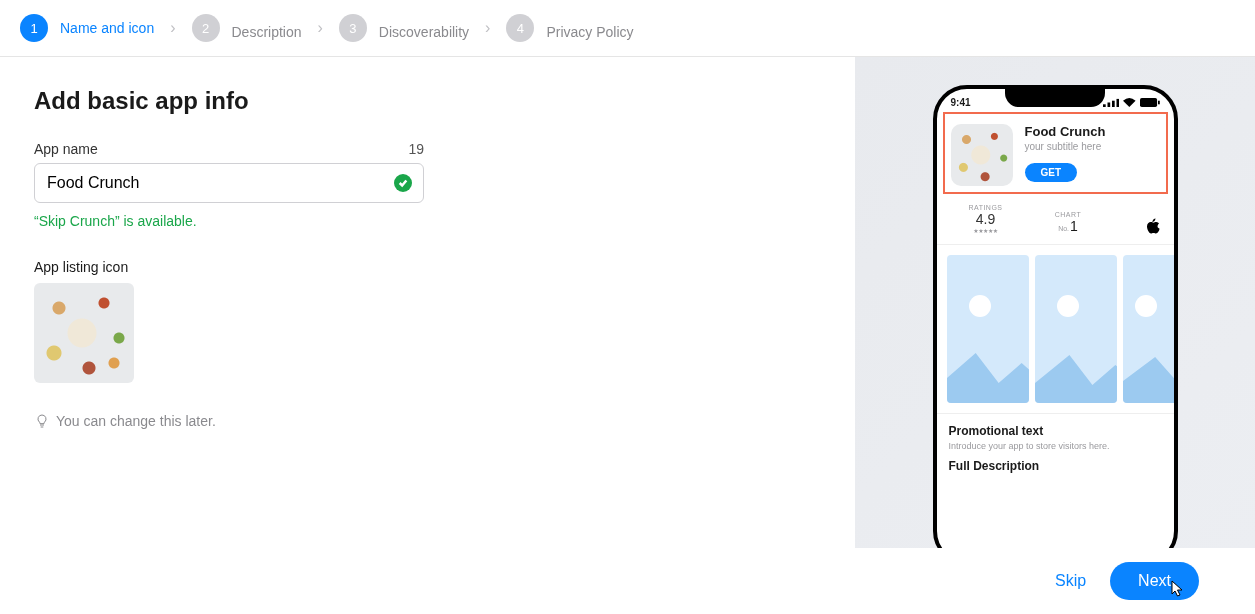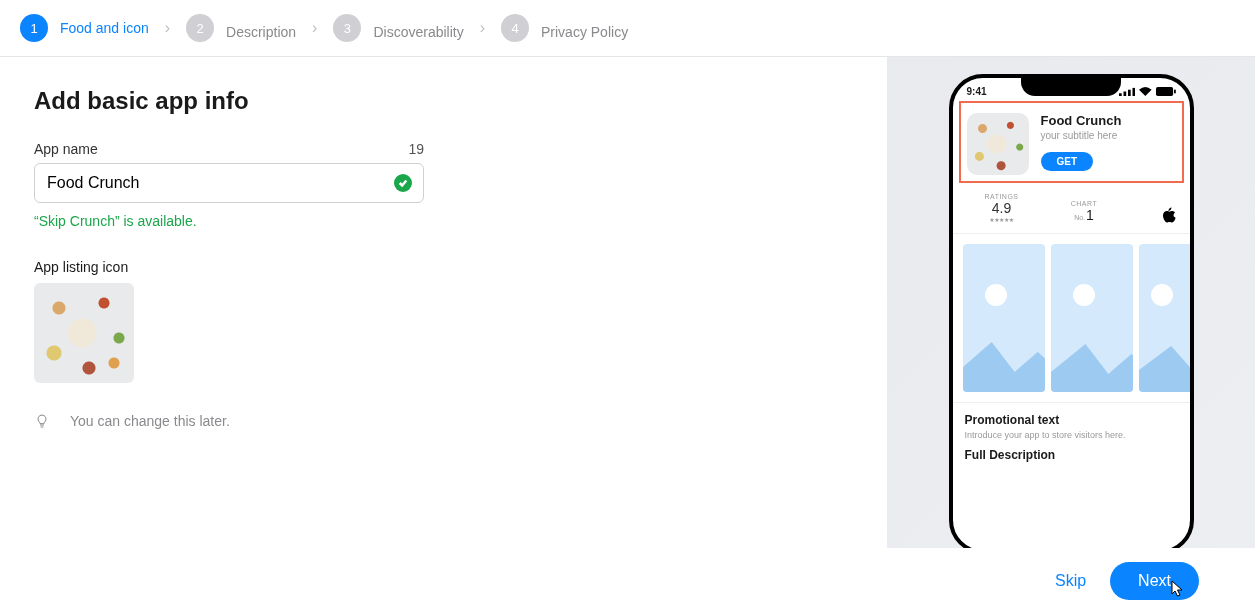--- a/index.html
+++ b/index.html
@@ -129,32 +129,31 @@
         radial-gradient(circle at 70% 20%, #c05030 0 5px, transparent 6px),
         radial-gradient(circle at 85% 55%, #7aa84a 0 5px, transparent 6px),
         radial-gradient(circle at 20% 70%, #e0c870 0 7px, transparent 8px),
         radial-gradient(circle at 55% 85%, #b0543c 0 6px, transparent 7px),
         radial-gradient(circle at 48% 50%, #f0e8d8 0 14px, transparent 15px),
         radial-gradient(circle at 80% 80%, #e0a050 0 5px, transparent 6px);
     }
     .hint-row {
       display: flex;
       align-items: center;
-      gap: 20px;
+      gap: 6px;
       color: #8a8a8e;
       font-size: 14px;
     }
     .hint-row svg { width: 16px; height: 16px; stroke: #8a8a8e; fill: none; stroke-width: 1.5; }
     .right {
-      width: 368px;
+      width: 400px;
       background: linear-gradient(135deg, #e8eaee 0%, #eceef2 100%);
       display: flex;
       justify-content: center;
       padding: 28px 0 0;
-      align-items: flex-end;
     }
     .phone {
       width: 245px;
       height: 480px;
       background: #fff;
       border-radius: 34px;
       border: 4px solid #000;
       overflow: hidden;
       position: relative;
     }
@@ -303,21 +302,21 @@
       pointer-events: none;
       z-index: 100;
     }
   </style>
 </head>
 <body>
 
 <div class="header">
   <div class="step">
     <div class="step-num active">1</div>
-    <div class="step-label active">Food and icon</div>
+    <div class="step-label active">Name and icon</div>
   </div>
   <span class="chevron">›</span>
   <div class="step">
     <div class="step-num inactive">2</div>
     <div class="step-label inactive">Description</div>
   </div>
   <span class="chevron">›</span>
   <div class="step">
     <div class="step-num inactive">3</div>
     <div class="step-label inactive">Discoverability</div>

